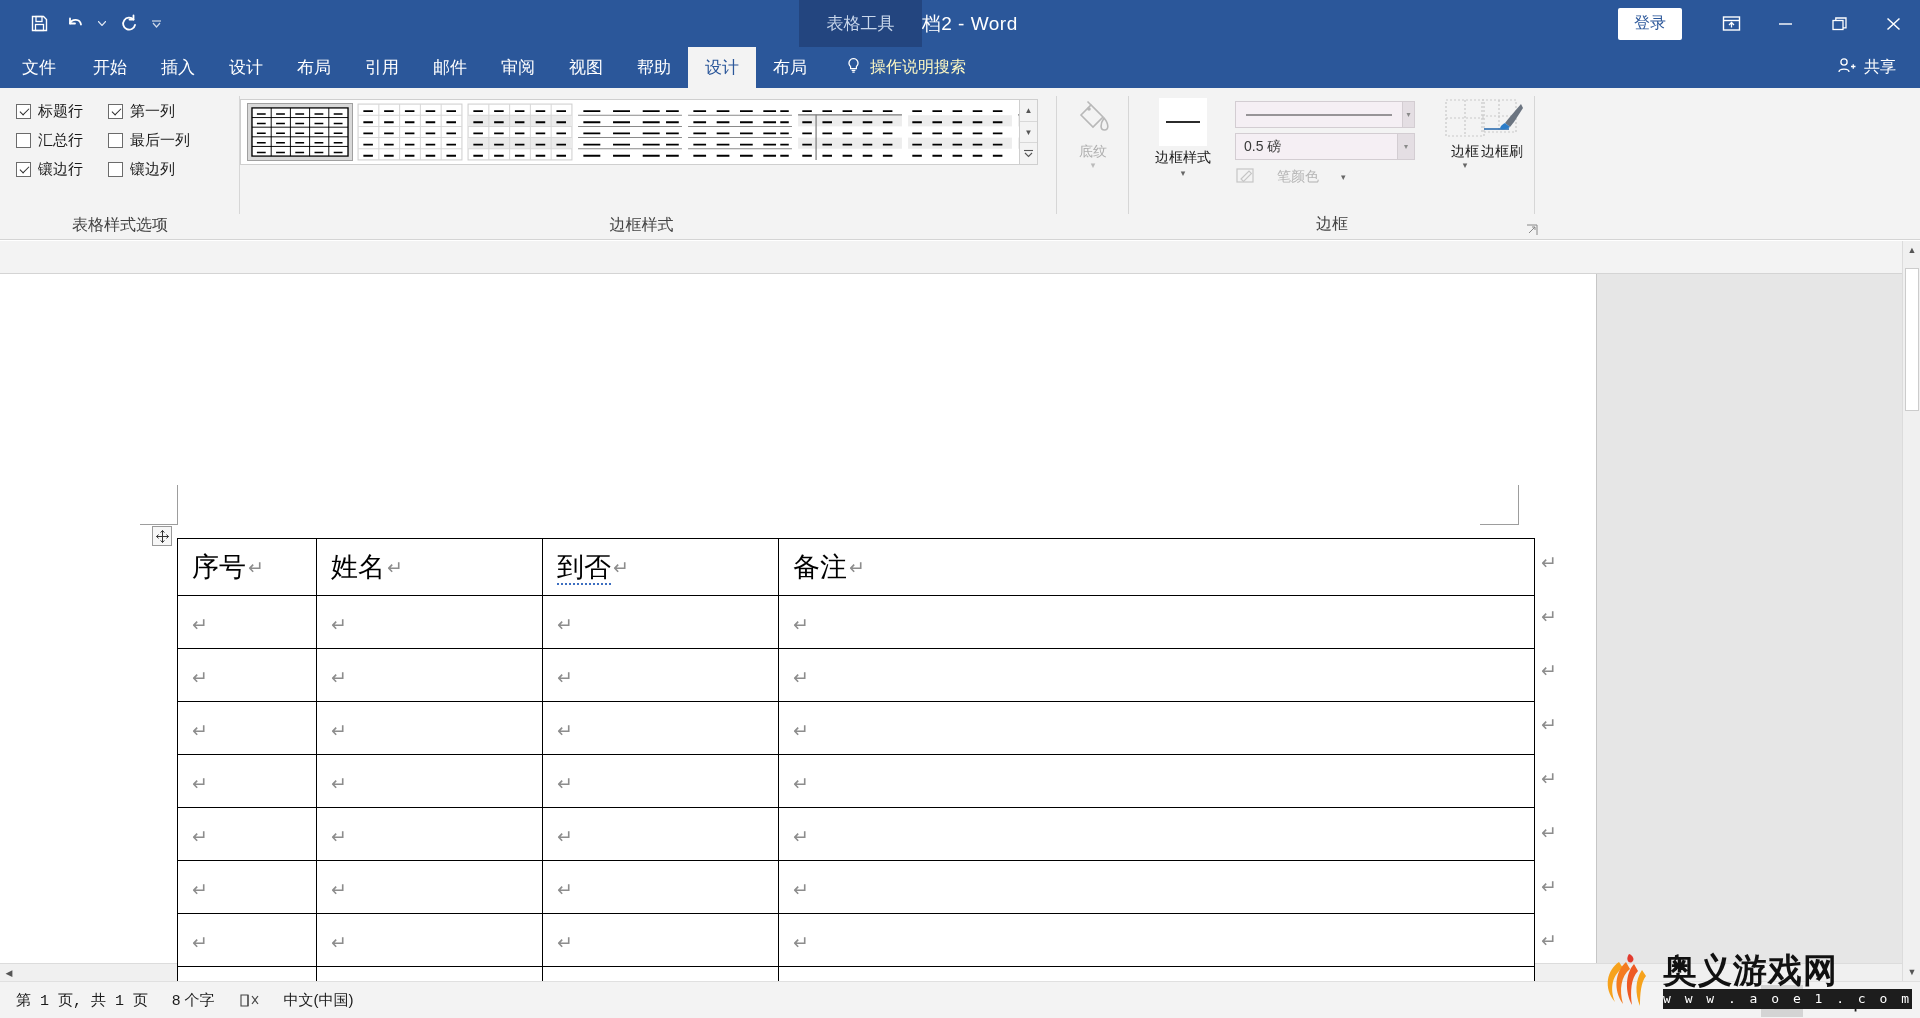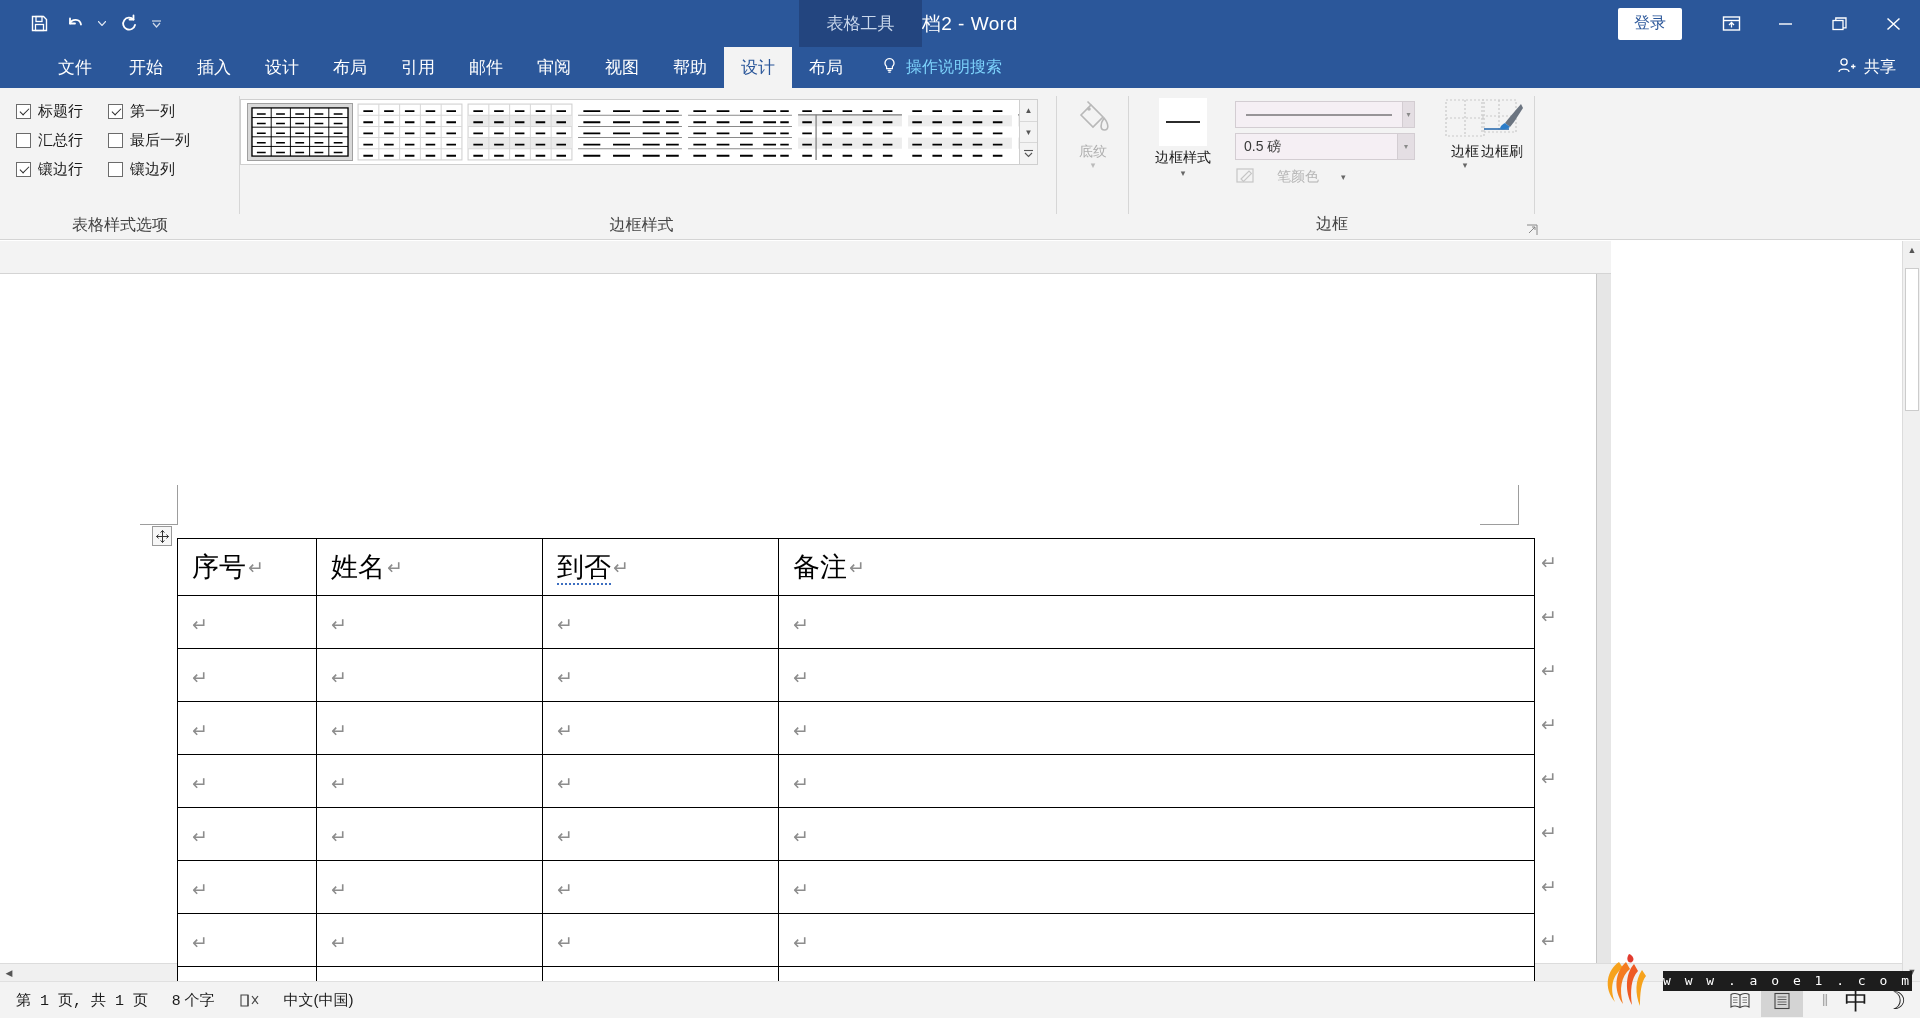--- a/index.html
+++ b/index.html
@@ -50,24 +50,24 @@
   }
 
   
   .ribbon-tabs {
     position: absolute; left: 0; top: 47px; width: 1920px; height: 41px;
     background: #2b579a; display: flex; align-items: stretch;
   }
   .rtab {
     padding: 0 17px; display: flex; align-items: center; color: #ffffff; font-size: 17px;
   }
-  .rtab:first-child { padding-left: 22px; padding-right: 20px; margin-left: 36px; }
+  .rtab:first-child { padding-left: 22px; padding-right: 20px; }
   .rtab.active { background: #f3f3f3; color: #2b579a; }
   .tellme {
-    display: flex; align-items: center; gap: 9px; color: #7dd3fc; font-size: 16px;
+    display: flex; align-items: center; gap: 9px; color: #fef9c3; font-size: 16px;
     margin-left: 22px;
   }
   .share {
     position: absolute; right: 24px; top: 0; height: 41px;
     display: flex; align-items: center; gap: 8px; color: #ffffff; font-size: 16px;
   }
 
   
   .ribbon {
     position: absolute; left: 0; top: 88px; width: 1920px; height: 152px;
@@ -160,21 +160,21 @@
     display: flex; align-items: center; justify-content: center; font-size: 8px; color: #8a8a8a;
   }
 
   .g-borders2 { left: 1400px; width: 135px; }
   .dlg-launch {
     position: absolute; right: 9px; bottom: 6px; width: 11px; height: 11px; color: #777;
   }
 
   
   .docarea {
-    position: absolute; left: 0; top: 241px; width: 1611px; height: 740px;
+    position: absolute; left: 0; top: 241px; width: 1920px; height: 740px;
     background: #e6e6e6; overflow: hidden;
   }
   .ruler-strip {
     position: absolute; left: 0; top: 0; width: 1920px; height: 33px; background: #f3f3f3;
     border-bottom: 1px solid #d4d4d4;
   }
   .page {
     position: absolute; left: 0px; top: 33px; width: 1597px; height: 720px;
     background: #ffffff; border: 1px solid #c6c6c6; border-left: 0; border-top: 0;
   }
@@ -793,17 +793,18 @@
     <span>
       <svg width="56" height="58" viewBox="0 0 56 58">
         <path d="M30 4 C26 10, 30 14, 33 12 C36 10, 34 5, 30 4 Z" fill="#e23b2e"></path>
         <path d="M20 12 C8 20, 4 38, 16 52 C10 38, 14 24, 24 18 Z" fill="#f6a21c"></path>
         <path d="M27 12 C16 22, 14 40, 24 54 C20 40, 22 26, 31 19 Z" fill="#f47b20"></path>
         <path d="M35 14 C26 24, 26 42, 33 55 C31 42, 32 28, 39 21 Z" fill="#ee5a24"></path>
         <path d="M43 20 C36 30, 36 44, 41 56 C41 44, 42 32, 47 26 Z" fill="#f6a21c"></path>
       </svg>
     </span>
     <span class="txtblk">
+      <span class="t1">奥义游戏网</span>
       <span class="t2">w w w . a o e 1 . c o m</span>
     </span>
   </div>
 
 </div>
 
 </body></html>

